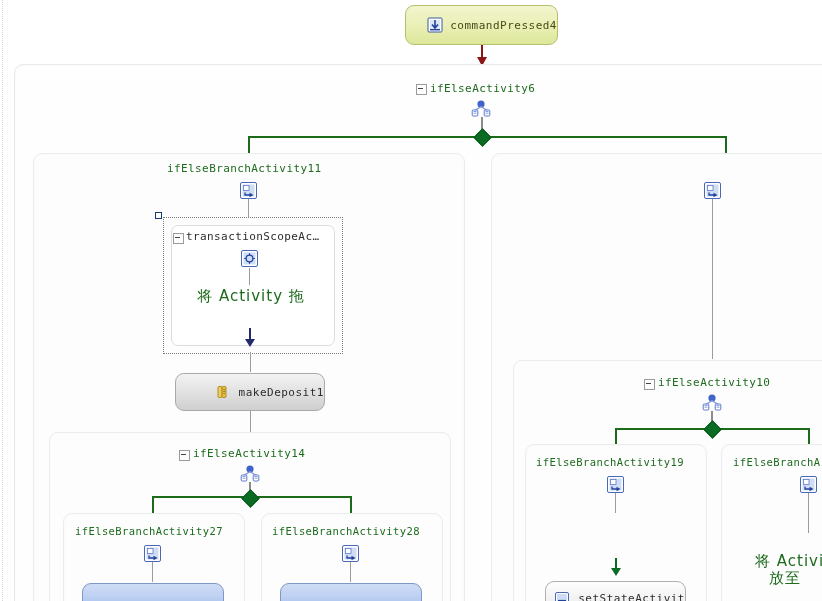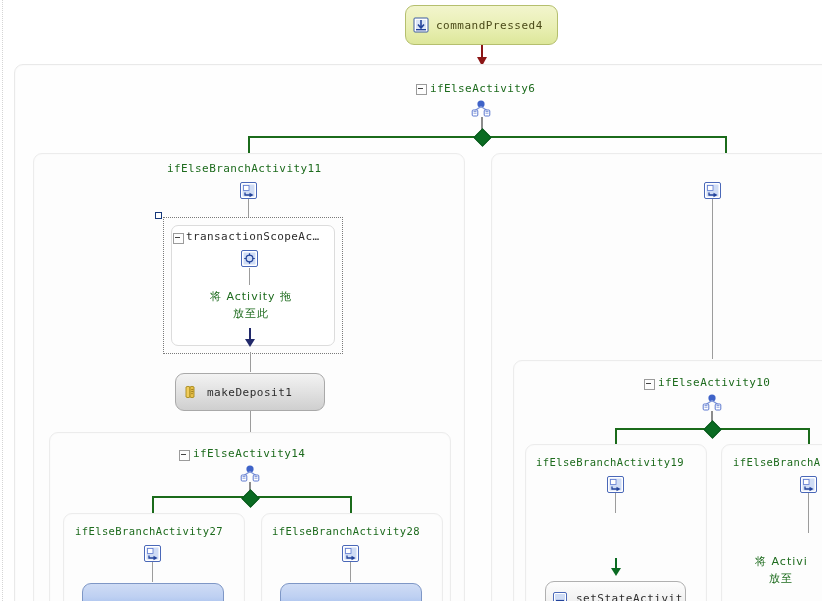--- a/index.html
+++ b/index.html
@@ -45,20 +45,21 @@
   }
 
   
   .node{
     position:absolute;
     border-radius:9px;
     display:flex;align-items:center;
     box-sizing:border-box;
     font-size:11px;
     letter-spacing:0.5px;
+    justify-content:flex-end;
   }
   .node .ntext{margin-left:7px;white-space:nowrap;}
 
   .node.olive{
     background:linear-gradient(180deg,#f2f5cd 0%,#e9efb4 55%,#dde79a 100%);
     border:1px solid #b5bf6e;
     color:#4a4a18;
   }
   .node.gray{
     background:linear-gradient(180deg,#f3f3f3 0%,#e2e2e2 48%,#cfcfcf 100%);
@@ -122,21 +123,21 @@
     border-left:5px solid transparent;border-right:5px solid transparent;
     border-top:9px solid #8c1616;
   }
   .stem{position:absolute;width:2px;}
   .stem.navy{background:#222a6b;}
   .stem.red{background:#8c1616;}
   .stem.green{background:#0a6b22;}
   .stem.gray{background:#8c8c8c;}
 
   .droptext{
-    position:absolute;text-align:center;font-size:11px;color:#1d6b1d;
+    position:absolute;text-align:center;font-size:15px;color:#1d6b1d;
     line-height:17px;letter-spacing:1px;
     font-family:"DejaVu Sans","Liberation Sans",sans-serif;
   }
   .leftdots{
     position:absolute;left:2px;top:0;bottom:0;
     border-left:1px dotted #d5d5d5;
   }
 </style>
 </head>
 <body>
@@ -205,21 +206,20 @@
     <svg width="17" height="17" viewBox="0 0 17 17">
       <rect x="0.5" y="0.5" width="16" height="16" rx="1.5" fill="#ffffff" stroke="#4a68b8"></rect>
       <rect x="2.5" y="2.5" width="12" height="12" fill="#cfdcf5"></rect>
       <circle cx="8.5" cy="8.5" r="3.4" fill="none" stroke="#23439b" stroke-width="1.2"></circle>
       <path d="M8.5 3.2 L8.5 5.4 M8.5 11.6 L8.5 13.8 M3.2 8.5 L5.4 8.5 M11.6 8.5 L13.8 8.5" stroke="#23439b" stroke-width="1.2"></path>
     </svg>
   </div>
   <div class="vline" style="left:249px;top:268px;height:17px;"></div>
   <div class="droptext" style="left:175px;top:288px;width:152px;">
     <div>将 Activity 拖</div>
-    <div>放至此</div>
   </div>
   <div class="stem navy" style="left:249px;top:328px;height:13px;"></div>
   <div class="arrow navy" style="left:245px;top:339px;"></div>
 
   <div class="vline" style="left:250px;top:352px;height:20px;"></div>
 
   <div class="node gray" style="left:175px;top:373px;width:150px;height:38px;">
     <span class="icon-inline">
       <svg width="17" height="17" viewBox="0 0 17 17">
         <path d="M3 3 q2 -1.4 4 0 v10 q-2 1.4 -4 0 z" fill="#f0cc5c" stroke="#a78a1e" stroke-width="0.9"></path>

